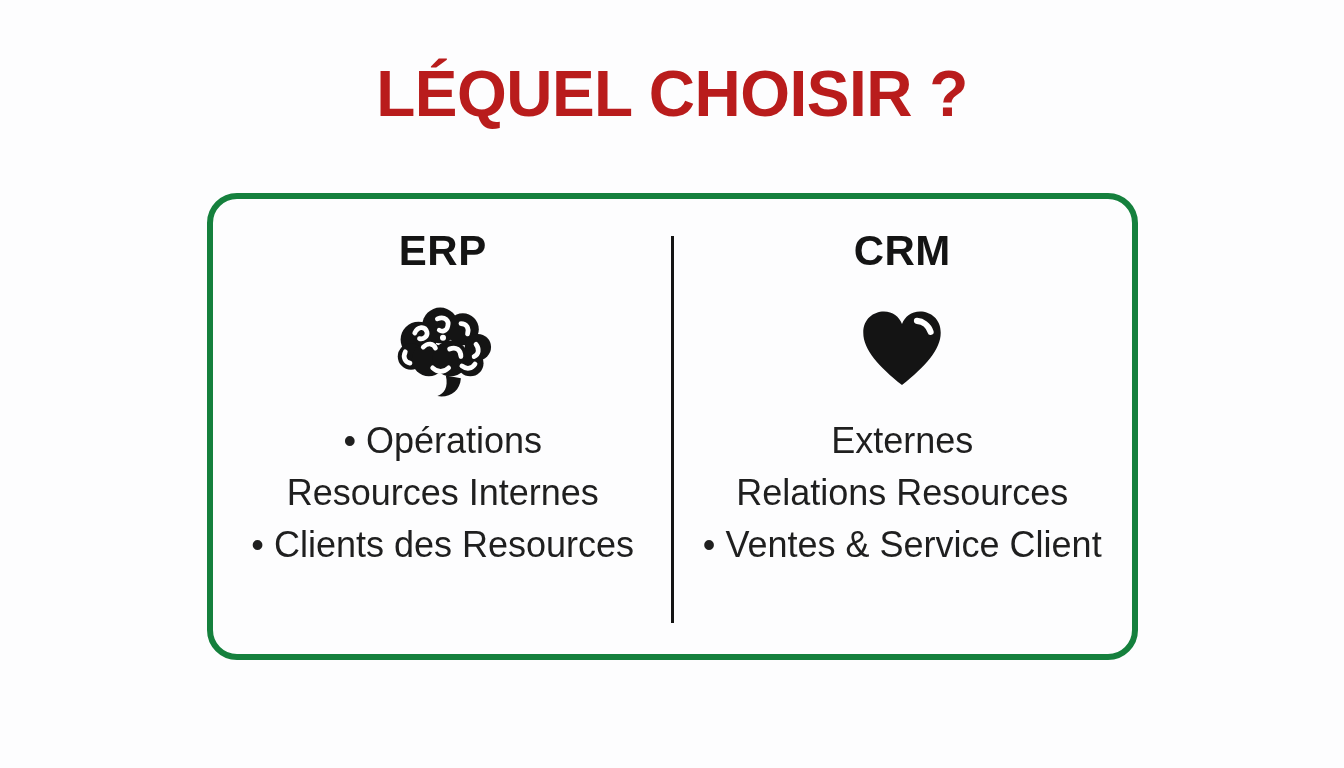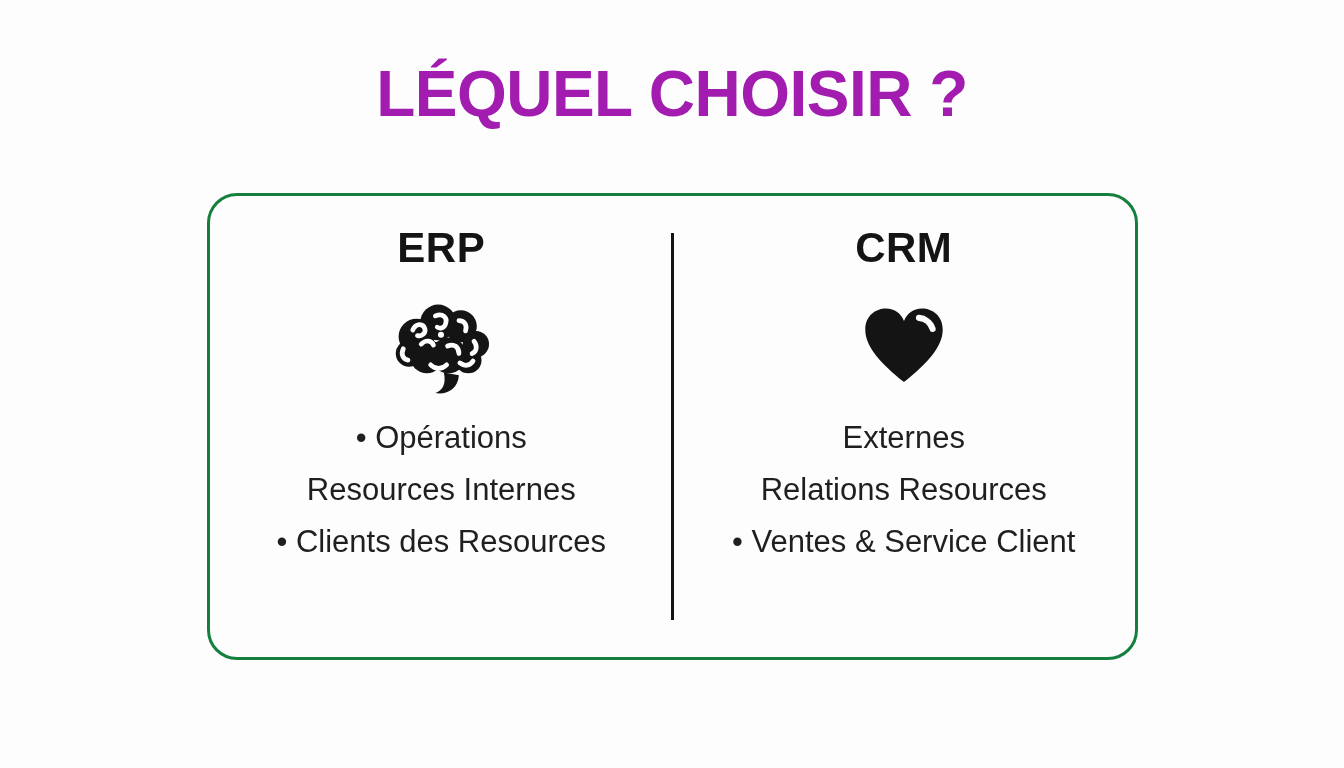--- a/index.html
+++ b/index.html
@@ -18,30 +18,30 @@
   .page-title {
     position: absolute;
     top: 62px;
     left: 0;
     width: 100%;
     text-align: center;
     font-size: 64px;
     line-height: 1;
     font-weight: 800;
     letter-spacing: -0.5px;
-    color: #a21caf;
+    color: #b91c1c;
     margin: 0;
   }
   .card {
     position: absolute;
     left: 207px;
     top: 193px;
     width: 931px;
     height: 467px;
-    border: 3px solid #15803d;
+    border: 6px solid #15803d;
     border-radius: 30px;
     box-sizing: border-box;
     background: #fdfdfe;
     display: flex;
   }
   .divider {
     position: absolute;
     left: calc(50% - 1.5px);
     top: 37px;
     width: 3px;
@@ -70,21 +70,21 @@
     align-items: center;
     justify-content: center;
   }
   .feature-list {
     list-style: none;
     margin: 14px 0 0 0;
     padding: 0;
     text-align: center;
   }
   .feature-list li {
-    font-size: 31px;
+    font-size: 36px;
     line-height: 52px;
     color: #1f1f1f;
     white-space: nowrap;
   }
 </style>
 </head>
 <body>
 
 <div class="stage">
 

